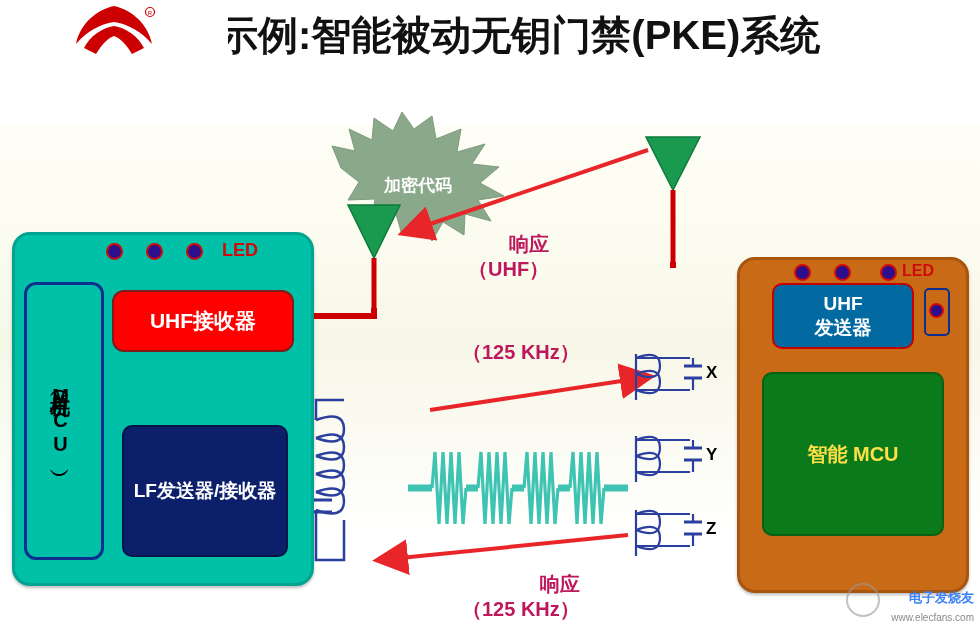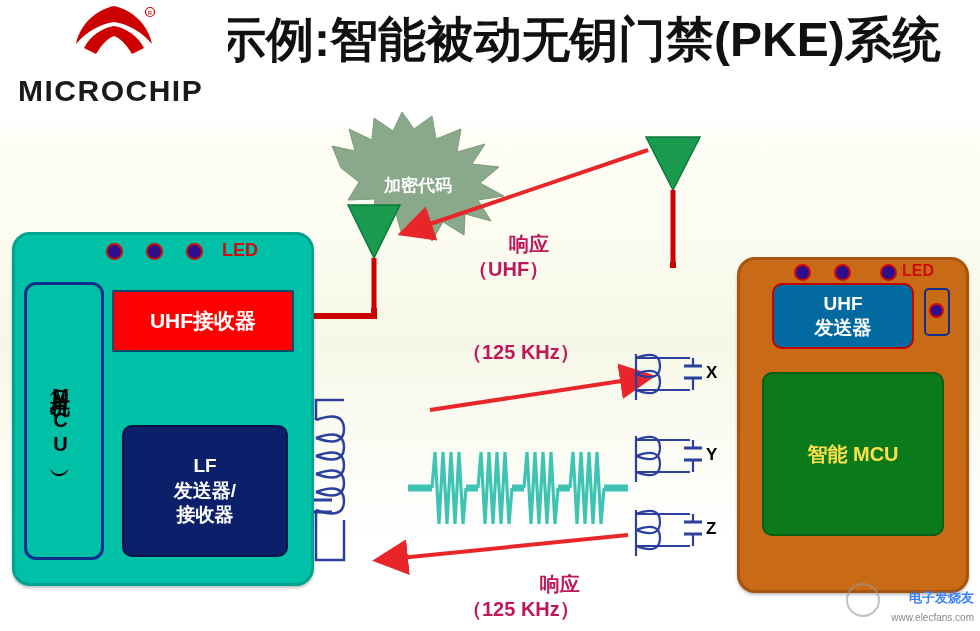--- a/index.html
+++ b/index.html
@@ -44,21 +44,21 @@
     font-size: 30px;
     font-weight: bold;
     letter-spacing: 1.5px;
     color: #1a1a1a;
     font-family: "Liberation Sans", sans-serif;
   }
   .title {
     position: absolute;
     left: 218px; top: 8px;
     width: 760px;
-    font-size: 48px;
+    font-size: 40px;
     font-weight: bold;
     color: #111111;
     letter-spacing: 0px;
     white-space: nowrap;
   }
 
   
   .left-device {
     position: absolute;
     left: 12px; top: 232px;
@@ -88,38 +88,38 @@
     font-weight: bold;
     writing-mode: vertical-rl;
     text-orientation: upright;
     letter-spacing: 2px;
   }
   .uhf-rx {
     position: absolute;
     left: 112px; top: 290px;
     width: 178px; height: 58px;
     background: #fe0000;
-    border: 2px solid #0c4a6e;
-    border-radius: 0;
+    border: 2px solid #7f1d1d;
+    border-radius: 12px;
     display: flex;
     align-items: center;
     justify-content: center;
     color: #ffffff;
     font-size: 21px;
     font-weight: bold;
   }
   .lf-box {
     position: absolute;
     left: 122px; top: 425px;
     width: 162px; height: 128px;
     background: #0b1f6b;
     border: 2px solid #071448;
     border-radius: 10px;
     display: flex;
-    flex-direction: column;
+    flex-direction: row;
     align-items: center;
     justify-content: center;
     color: #ffffff;
     font-size: 19px;
     font-weight: bold;
     line-height: 1.3;
     text-align: center;
   }
   .led-label-left {
     position: absolute;
@@ -249,21 +249,20 @@
   <div class="bg-base"></div>
   <div class="hdr-band"></div>
 
   <div class="logo-box">
     <svg class="logo-mark" viewBox="0 0 96 64">
       <path d="M48 2 C30 6 14 20 10 40 C20 28 34 20 48 18 C62 20 76 28 86 40 C82 20 66 6 48 2 Z" fill="#cc0000"></path>
       <path d="M48 22 C36 24 24 32 18 44 L30 50 C36 40 42 34 48 32 C54 34 60 40 66 50 L78 44 C72 32 60 24 48 22 Z" fill="#cc0000"></path>
       <circle cx="84" cy="8" r="4.5" fill="none" stroke="#cc0000" stroke-width="1.2"></circle>
       <text x="84" y="11" font-size="6" text-anchor="middle" fill="#cc0000" font-family="Liberation Sans, sans-serif">R</text>
     </svg>
-    <div class="logo-text">MICROCHIP</div>
   </div>
 
   <div class="title">示例:智能被动无钥门禁(PKE)系统</div>
 
   <svg class="overlay" viewBox="0 0 980 631">
     <defs>
       <marker id="arrowRed" markerWidth="9" markerHeight="9" refX="2" refY="4.5" orient="auto">
         <path d="M0,0 L9,4.5 L0,9 z" fill="#e8262a"></path>
       </marker>
     </defs>

